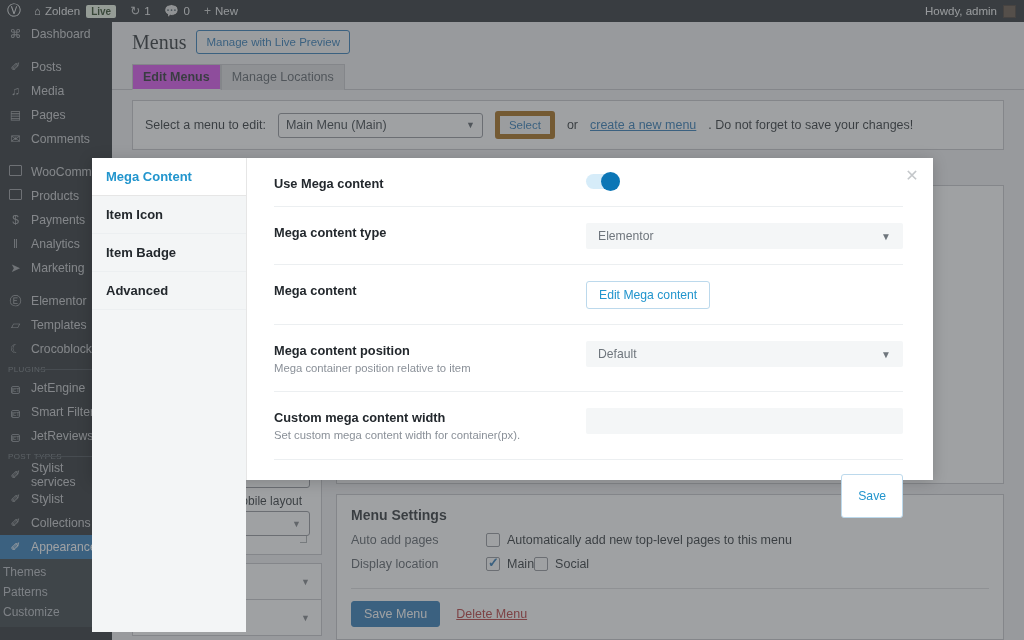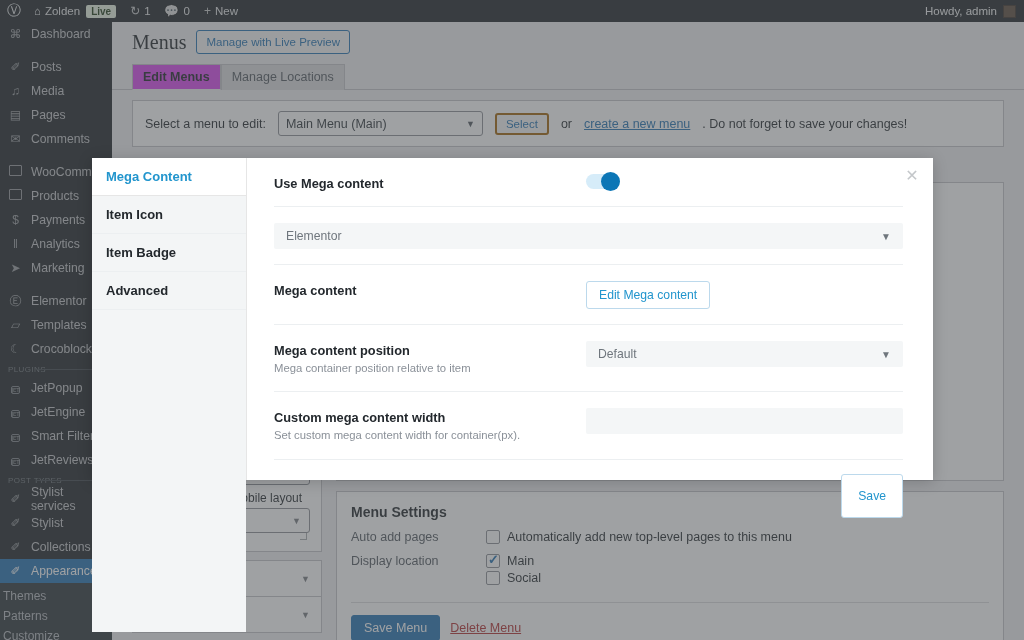--- a/index.html
+++ b/index.html
@@ -86,21 +86,21 @@
     margin: 10px 20px 0 20px; background: #fff; border: 1px solid #c3c4c7;
     padding: 10px 12px; display: flex; align-items: center; gap: 12px; font-size: 12.5px; color: #1d2327;
   }
   .wp-select {
     border: 1px solid #8c8f94; border-radius: 3px; background: #fff;
     padding: 3px 22px 3px 7px; font-size: 12.5px; min-width: 205px; height: 25px;
     color: #2c3338; position: relative; display: inline-flex; align-items: center;
   }
   .wp-select .caret { position: absolute; right: 7px; color: #50575e; font-size: 9px; }
   .btn-select {
-    border: 2px solid #a16207; color: #2271b1; background: #f6f7f7; border-radius: 3px;
+    border: 5px solid #a16207; color: #2271b1; background: #f6f7f7; border-radius: 3px;
     font-size: 11.5px; padding: 3px 9px;
   }
   .link-blue { color: #2271b1; text-decoration: underline; }
 
   .cols { display: flex; gap: 14px; padding: 14px 20px 0 20px; align-items: flex-start; }
   .col-left { width: 190px; flex: 0 0 190px; }
   .col-right { flex: 1; }
   .panel-title { font-size: 13px; font-weight: 700; color: #1d2327; margin-bottom: 6px; }
   .metabox { background: #fff; border: 1px solid #c3c4c7; margin-bottom: 0; }
   .metabox-body { padding: 9px 11px; }
@@ -128,21 +128,21 @@
   .set-row { display: flex; align-items: flex-start; margin-bottom: 7px; font-size: 12.5px; color: #3c434a; }
   .set-label { width: 135px; flex: 0 0 135px; color: #50575e; }
   .cb {
     width: 14px; height: 14px; border: 1px solid #8c8f94; border-radius: 2px;
     background: #fff; display: inline-block; position: relative; flex: 0 0 14px; margin-right: 7px;
   }
   .cb.checked::after {
     content: "✓"; position: absolute; left: 1px; top: -3px; font-size: 13px; color: #2271b1; font-weight: 700;
   }
   .set-opt { display: flex; align-items: center; margin-bottom: 3px; color: #1d2327; }
-  .actions { display: flex; align-items: center; gap: 10px; margin-top: 14px; padding-top: 12px; border-top: 1px solid #dcdcde; }
+  .actions { display: flex; align-items: center; gap: 16px; margin-top: 14px; padding-top: 12px; border-top: 1px solid #dcdcde; }
   .btn-primary {
     background: #2271b1; color: #fff; border: 1px solid #2271b1; border-radius: 3px;
     font-size: 12.5px; padding: 5px 12px;
   }
   .link-delete { color: #b32d2e; text-decoration: underline; font-size: 12.5px; }
 
   
   .overlay {
     position: absolute; top: 0; left: 0; width: 1024px; height: 640px;
     background: rgba(80,83,88,0.55); z-index: 80;
@@ -288,24 +288,20 @@
           <span class="mi-ico">▱</span>
           <span>Templates</span>
         </div>
         <div class="menu-item">
           <span class="mi-ico">☾</span>
           <span>Crocoblock</span>
         </div>
         <div class="menu-group-label">PLUGINS</div>
         <div class="menu-item">
           <span class="mi-ico"><span class="jet-badge">JET</span></span>
-          <span>JetPopup</span>
-        </div>
-        <div class="menu-item">
-          <span class="mi-ico"><span class="jet-badge">JET</span></span>
           <span>JetEngine</span>
         </div>
         <div class="menu-item">
           <span class="mi-ico"><span class="jet-badge">JET</span></span>
           <span>Smart Filters</span>
         </div>
         <div class="menu-item">
           <span class="mi-ico"><span class="jet-badge">JET</span></span>
           <span>JetReviews</span>
         </div>
@@ -396,21 +392,21 @@
           <div class="settings-title">Menu Settings</div>
           <div class="set-row">
             <span class="set-label">Auto add pages</span>
             <span class="set-opt">
               <span class="cb"></span>
               <span>Automatically add new top-level pages to this menu</span>
             </span>
           </div>
           <div class="set-row">
             <span class="set-label">Display location</span>
-            <span style="display:flex;flex-direction:column">
+            <span style="display:flex;flex-direction:row">
               <span class="set-opt">
                 <span class="cb checked"></span>
                 <span>Main</span>
               </span>
               <span class="set-opt">
                 <span class="cb"></span>
                 <span>Social</span>
               </span>
             </span>
           </div>
@@ -442,20 +438,23 @@
           <div class="t">Use Mega content</div>
         </div>
         <div class="field-ctl">
           <span class="toggle">
             <span class="knob"></span>
           </span>
         </div>
       </div>
 
       <div class="field-row">
+        <div class="field-label">
+          <div class="t">Mega content type</div>
+        </div>
         <div class="field-ctl">
           <span class="jet-select">
             <span>Elementor</span>
             <span class="chev">▼</span>
           </span>
         </div>
       </div>
 
       <div class="field-row">
         <div class="field-label">

